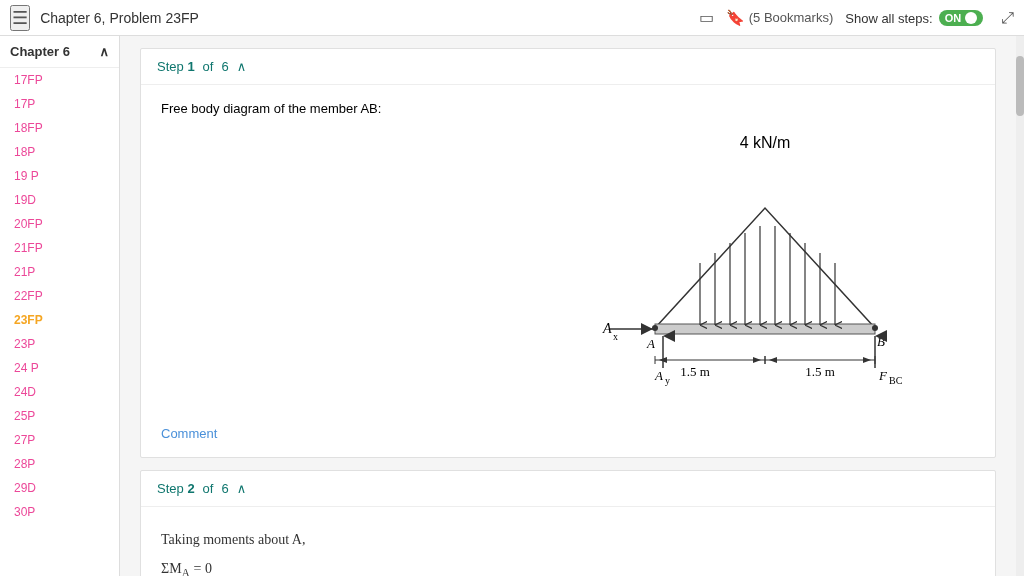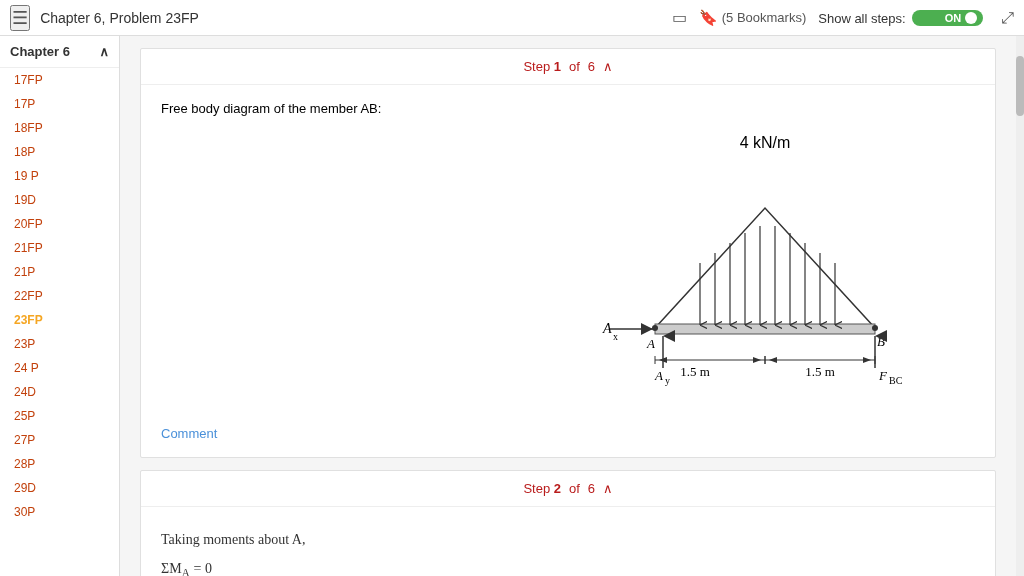--- a/index.html
+++ b/index.html
@@ -10,47 +10,47 @@
       display: flex; align-items: center; height: 36px; background: #fff;
       border-bottom: 1px solid #ddd; padding: 0 10px; gap: 10px; flex-shrink: 0;
     }
     .topbar-menu { font-size: 18px; cursor: pointer; color: #555; }
     .topbar-title { flex: 1; font-size: 14px; color: #333; }
     .topbar-icons { display: flex; align-items: center; gap: 12px; }
     .topbar-icon-btn { background: none; border: none; cursor: pointer; color: #555; font-size: 14px; display: flex; align-items: center; gap: 4px; }
     .bookmarks-btn { display: flex; align-items: center; gap: 4px; font-size: 13px; color: #555; border: none; background: none; cursor: pointer; }
     .show-steps { display: flex; align-items: flex-end; gap: 6px; font-size: 13px; color: #333; }
     .toggle-switch { display: flex; align-items: center; background: #4CAF50; border-radius: 10px; padding: 2px 6px; gap: 4px; cursor: pointer; }
-    .toggle-switch span { font-size: 11px; color: #fff; font-weight: bold; margin-left: 27px; }
+    .toggle-switch span { font-size: 11px; color: #fff; font-weight: bold; }
     .toggle-dot { width: 12px; height: 12px; background: #fff; border-radius: 50%; }
     .expand-icon { font-size: 16px; color: #555; cursor: pointer; margin-left: 6px; }
 
     
     .main-layout { display: flex; flex: 1; overflow: hidden; }
 
     
     .sidebar {
       width: 120px; background: #fff; border-right: 1px solid #ddd;
       overflow-y: auto; flex-shrink: 0;
     }
     .sidebar-header {
       display: flex; align-items: center; justify-content: space-between;
       padding: 8px 10px; font-weight: bold; font-size: 13px; border-bottom: 1px solid #eee;
     }
     .sidebar-item {
-      padding: 5px 14px; font-size: 12px; color: #c2410c; cursor: pointer;
+      padding: 5px 14px; font-size: 12px; color: #ec4899; cursor: pointer;
     }
     .sidebar-item.active { color: #f5a623; font-weight: bold; }
 
     
     .content { flex: 1; overflow-y: auto; background: #f5f5f5; }
     .step-card { background: #fff; margin: 12px 20px; border: 1px solid #e0e0e0; border-radius: 2px; }
     .step-header {
-      display: flex; align-items: center; justify-content: center;
-      padding: 10px 16px; border-bottom: 1px solid #eee; gap: 8px; font-size: 13px; color: #b91c1c;
+      display: flex; align-items: center; 
+      padding: 10px 16px; border-bottom: 1px solid #eee; gap: 8px; font-size: 13px; color: #0f766e;
     }
     .step-body { padding: 16px 20px; }
 
     .diagram-title { font-size: 13px; color: #000000; margin-bottom: 12px; }
 
     
     .diagram-container { display: flex; justify-content: flex-end; margin: 10px 0; }
 
     .comment-link { color: #4a90d9; font-size: 13px; cursor: pointer; margin-top: 18px; display: inline-block; }
 

